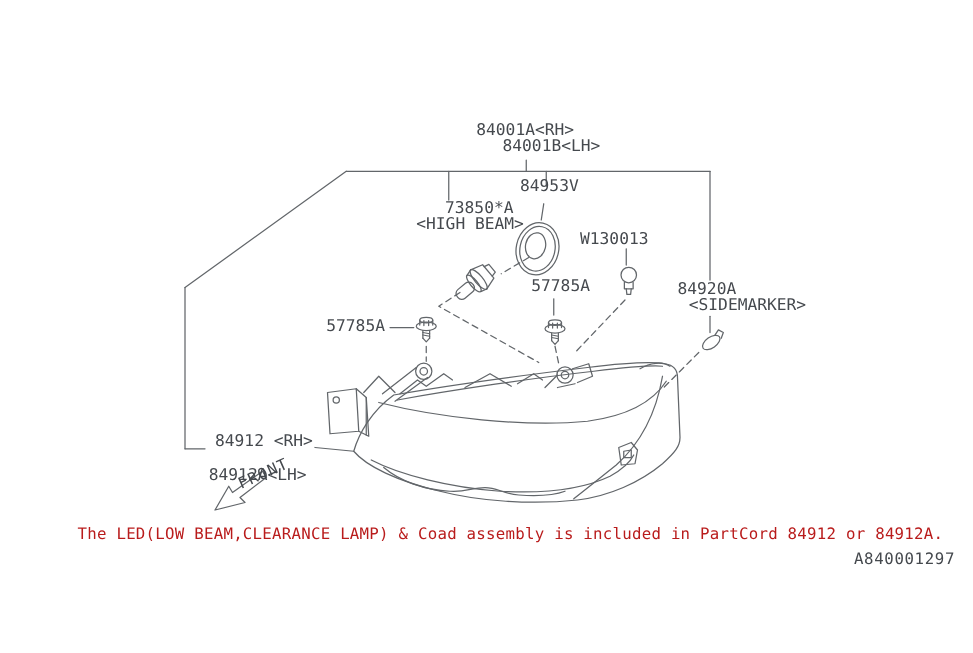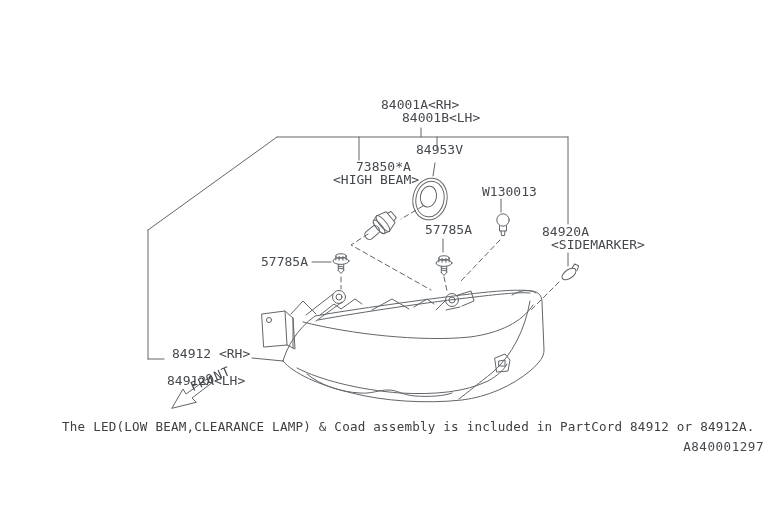--- a/index.html
+++ b/index.html
@@ -2,21 +2,21 @@
 <html><head>
 <meta charset="utf-8">
 <style>
   html,body{margin:0;padding:0;background:#ffffff;}
   body{width:778px;height:522px;overflow:hidden;position:relative;
        font-family:"DejaVu Sans Mono", monospace;}
   .stage{position:absolute;left:0;top:0;width:778px;height:522px;background:#ffffff;}
   svg{position:absolute;left:0;top:0;}
   .lbl{position:absolute;font-size:13px;line-height:12.5px;color:#45494e;
        letter-spacing:0px;white-space:pre;}
-  .note{position:absolute;left:62px;top:419px;font-size:12.6px;color:#404040;
+  .note{position:absolute;left:62px;top:419px;font-size:12.6px;color:#b91c1c;
         letter-spacing:0.2px;white-space:pre;}
   .docid{position:absolute;top:439px;right:14px;font-size:12.6px;color:#45494e;
          letter-spacing:0.5px;}
   .front{position:absolute;left:194px;top:379px;font-size:12.5px;color:#45494e;
          transform:rotate(-24deg);transform-origin:left bottom;letter-spacing:1px;}
 </style>
 </head>
 <body>
 
 <div class="stage">
@@ -137,21 +137,21 @@
     <g>
       <path d="M172,408 L183,389 L186,394 L210,377 L213,382 L192,398 L196,402 Z"></path>
     </g>
   </svg>
 
   <span class="lbl" style="left:381px;top:99px">84001A&lt;RH&gt;</span>
   <span class="lbl" style="left:402px;top:112px">84001B&lt;LH&gt;</span>
   <span class="lbl" style="left:416px;top:144px">84953V</span>
   <span class="lbl" style="left:356px;top:161px">73850*A</span>
   <span class="lbl" style="left:333px;top:174px">&lt;HIGH BEAM&gt;</span>
-  <span class="lbl" style="left:482px;top:186px">W130013</span>
+  <span class="lbl" style="left:464px;top:186px">W130013</span>
   <span class="lbl" style="left:542px;top:226px">84920A</span>
   <span class="lbl" style="left:551px;top:239px">&lt;SIDEMARKER&gt;</span>
   <span class="lbl" style="left:425px;top:224px">57785A</span>
   <span class="lbl" style="left:261px;top:256px">57785A</span>
   <span class="lbl" style="left:172px;top:348px">84912 &lt;RH&gt;</span>
   <span class="lbl" style="left:167px;top:375px">84912A&lt;LH&gt;</span>
 
   <span class="front">FRONT</span>
 
   <div class="note">The LED(LOW BEAM,CLEARANCE LAMP) &amp; Coad assembly is included in PartCord 84912 or 84912A.</div>

